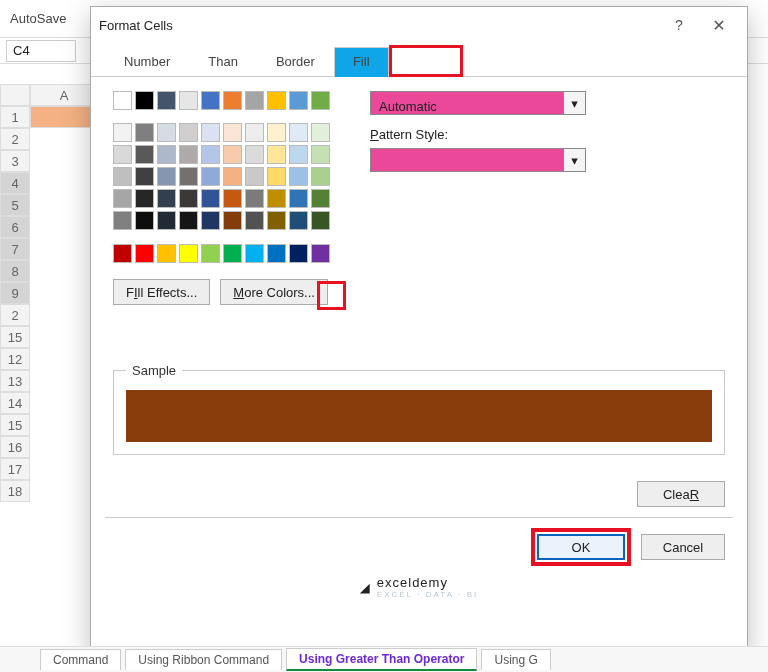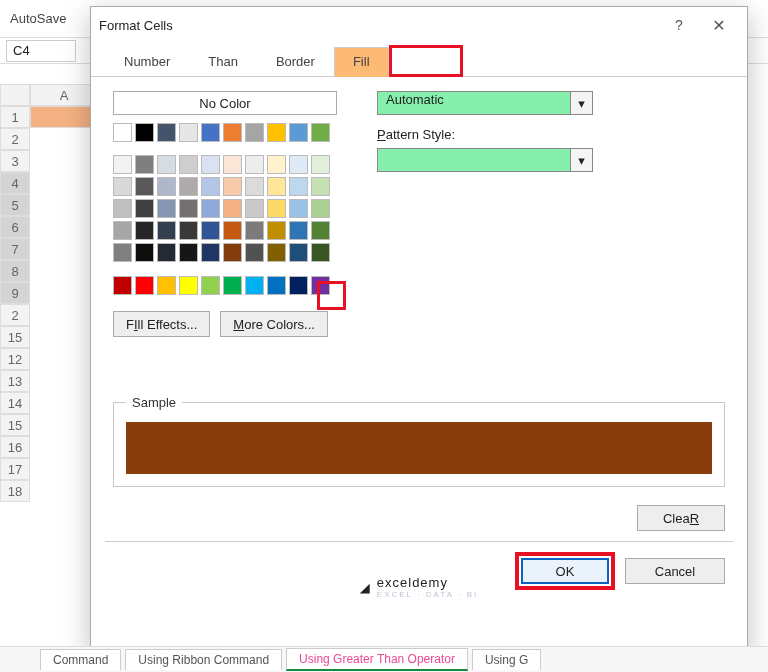--- a/index.html
+++ b/index.html
@@ -16,51 +16,51 @@
 .rowh{width:30px;height:22px;background:#f3f3f3;border:1px solid #ddd;display:flex;align-items:center;justify-content:center;color:#666}
 .row-sel{background:#d4d4d4}
 .row1-cellA{position:absolute;top:42px;left:30px;width:68px;height:22px;background:#f4b183;border:1px solid #ddd}
 .dialog{position:absolute;top:6px;left:90px;width:658px;height:648px;background:#fff;border:1px solid #aaa;box-shadow:0 8px 26px rgba(0,0,0,.25)}
 .dlg-title{height:36px;display:flex;align-items:center;padding:0 8px;font-size:14px}
 .dlg-title .sp{flex:1}
 .dlg-title .ic{width:40px;text-align:center;color:#555;font-size:14px}
 .dlg-title .ic.close{font-size:16px}
 .tabs{display:flex;align-items:flex-end;height:34px;padding:0 14px;border-bottom:1px solid #ccc}
 .tab{padding:6px 18px 8px;color:#444;border:1px solid transparent;border-bottom:none;position:relative;top:1px}
-.tab.active{border-color:#ccc;background:#fdba74}
+.tab.active{border-color:#ccc;background:#0ea5e9}
 .tab-hl{position:absolute;top:38px;left:298px;width:74px;height:32px;border:3px solid #e81123;pointer-events:none}
 .body{padding:14px 22px 8px;display:flex;gap:40px}
 .lbl{margin-bottom:6px}
 .lbl u{text-decoration:underline}
 .nocolor{width:224px;height:24px;border:1px solid #aaa;display:flex;align-items:center;justify-content:center;margin-bottom:8px}
 .swatch-row{display:flex;gap:3px;margin-bottom:3px}
 .sw{width:19px;height:19px;border:1px solid #bbb}
 .sw-hl{position:absolute;top:274px;left:226px;width:29px;height:29px;border:3px solid #e81123;pointer-events:none}
 .std-row{display:flex;gap:3px;margin-top:14px}
 .btn{height:26px;padding:0 12px;background:#eee;border:1px solid #aaa;display:inline-flex;align-items:center;justify-content:center}
 .btn u{text-decoration:underline}
 .eff-row{display:flex;gap:10px;margin-top:16px}
 .right-col{flex:1}
-.combo{width:216px;height:24px;border:1px solid #888;display:flex;align-items:flex-start;background:#86efac}
+.combo{width:216px;height:24px;border:1px solid #888;display:flex;align-items:flex-end;background:#ec4899}
 .combo span{flex:1;padding:0 8px}
 .combo .arr{width:22px;height:100%;border-left:1px solid #888;display:flex;align-items:center;justify-content:center;background:#f4f4f4}
-.sample-box{margin:50px 22px 8px}
+.sample-box{margin:50px 22px 16px}
 .sample-fieldset{border:1px solid #c8c8c8;padding:12px}
 .sample-legend{padding:0 6px;font-size:13px;color:#333}
 .sample-fill{height:52px;background:#8a3d0c}
 .clear-row{display:flex;justify-content:flex-end;padding:10px 22px 0}
 .hr{border-top:1px solid #ccc;margin:10px 14px 0}
 .ok-row{display:flex;justify-content:flex-end;gap:10px;padding:10px 22px 14px;align-items:center}
 .ok-hl{border:4px solid #e81123;padding:2px}
 .ok-btn{width:88px;height:26px;border:2px solid #0a64bf;background:#eaf3fb;display:flex;align-items:center;justify-content:center}
 .wm{position:absolute;bottom:54px;left:50%;transform:translateX(-50%);color:#b9c6d2;font-size:14px;letter-spacing:1px;display:flex;align-items:center;gap:6px}
 .wm .sub{font-size:8px;letter-spacing:2px;color:#b9c6d2}
 .sheet-tabs{position:absolute;bottom:0;left:0;right:0;height:26px;background:#f7f7f7;border-top:1px solid #ddd;display:flex;align-items:center;padding-left:40px;gap:4px}
 .st{padding:3px 12px;border:1px solid #ccc;border-bottom:none;background:#fff;color:#555;font-size:12px}
-.st.active{color:#ec4899;font-weight:400;border-bottom:2px solid #138a3d}
+.st.active{color:#6d28d9;font-weight:700;border-bottom:2px solid #138a3d}
 .tri{position:absolute;bottom:5px;left:14px;width:0;height:0;border-left:7px solid #138a3d;border-top:5px solid transparent;border-bottom:5px solid transparent}
 </style>
 </head>
 <body>
 
 <div class="titlebar">
   <span class="autosave">AutoSave</span>
 </div>
 <div class="namebox-row">
   <div class="namebox">
@@ -106,21 +106,20 @@
   <div class="tabs">
     <div class="tab">Number</div>
     <div class="tab">Than</div>
     <div class="tab">Border</div>
     <div class="tab active">Fill</div>
   </div>
   <div class="tab-hl"></div>
 
   <div class="body">
     <div>
-      <div class="nocolor">No Color</div>
       <div id="theme-row1" class="swatch-row">
           <div class="sw" style="background: rgb(255, 255, 255);"></div>
           <div class="sw" style="background: rgb(0, 0, 0);"></div>
           <div class="sw" style="background: rgb(68, 84, 106);"></div>
           <div class="sw" style="background: rgb(231, 230, 230);"></div>
           <div class="sw" style="background: rgb(68, 114, 196);"></div>
           <div class="sw" style="background: rgb(237, 125, 49);"></div>
           <div class="sw" style="background: rgb(165, 165, 165);"></div>
           <div class="sw" style="background: rgb(255, 192, 0);"></div>
           <div class="sw" style="background: rgb(91, 155, 213);"></div>
@@ -239,21 +238,21 @@
     <div class="btn" style="width:88px">
         <span>Clea</span>
         <u>R</u>
       </div>
   </div>
   <div class="hr"></div>
   <div class="ok-row">
     <div class="ok-hl">
       <div class="ok-btn">OK</div>
     </div>
-    <div class="btn" style="width:100px">Cancel</div>
+    <div class="btn" style="width:84px">Cancel</div>
   </div>
   <div class="wm">
     <span>◢</span>
     <div>
       <div>exceldemy</div>
       <div class="sub">EXCEL · DATA · BI</div>
     </div>
   </div>
 </div>
 

